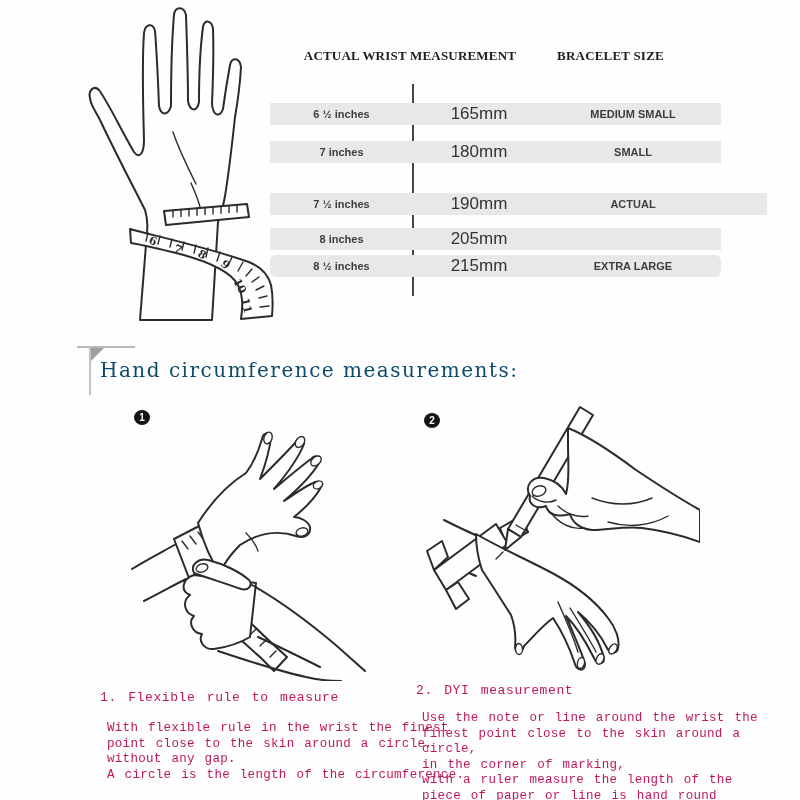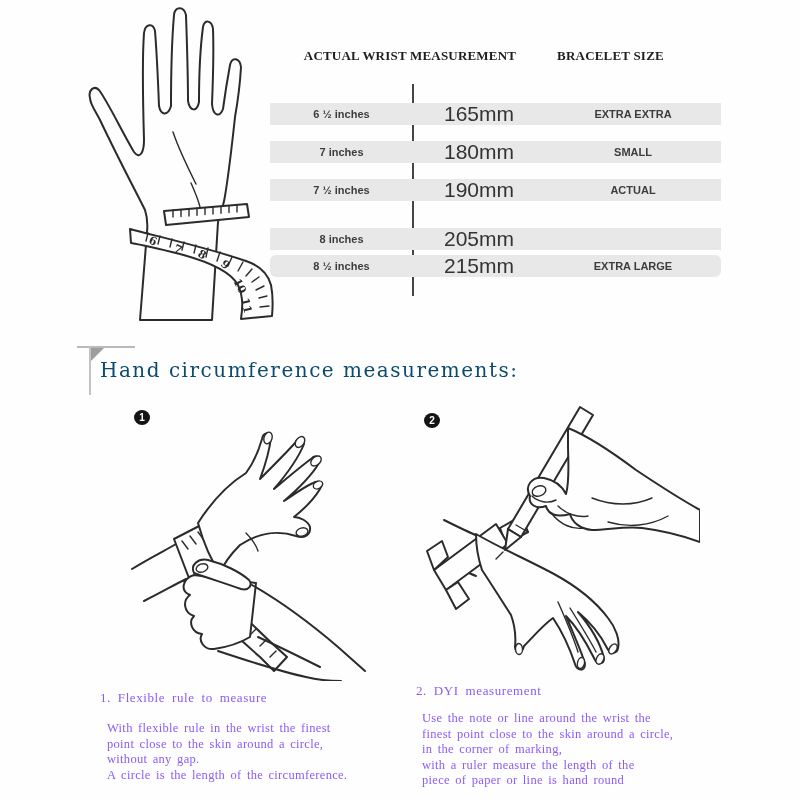--- a/index.html
+++ b/index.html
@@ -9,41 +9,41 @@
   
   .tbl-header{position:absolute;top:48px;font-weight:bold;font-size:13px;color:#1e1e1e;
               letter-spacing:.2px;text-align:center;font-family:Liberation Serif, serif;}
   #hdr-measure{left:298px;width:224px;}
   #hdr-size{left:533px;width:155px;}
   .tbl-divider{position:absolute;left:412px;top:84px;width:2px;height:212px;background:#454545;}
   .tbl-row{position:absolute;left:270px;width:451px;height:22px;background:#e8e8e8;}
   .tbl-row .c-inch{position:absolute;left:0;width:143px;top:0;height:28px;line-height:22px;
                    text-align:center;font-size:11px;font-weight:bold;color:#3d3d3d;}
   .tbl-row .c-mm{position:absolute;left:143px;width:132px;top:0;height:34px;line-height:22px;
-                 text-align:center;font-size:21px;color:#333;}
+                 text-align:center;font-size:17px;color:#333;}
   .tbl-row .c-size{position:absolute;left:275px;width:176px;top:0;height:22px;line-height:22px;
                    text-align:center;font-size:11px;font-weight:bold;color:#3d3d3d;}
 
   
   .corner-h{position:absolute;left:77px;top:346px;width:58px;height:2px;background:#b9b9b9;}
   .corner-v{position:absolute;left:89px;top:346px;width:2px;height:49px;background:#c2c2c2;}
   .corner-tri{position:absolute;left:91px;top:348px;width:0;height:0;
               border-top:13px solid #9e9e9e;border-right:13px solid transparent;}
   #section-heading{position:absolute;left:100px;top:358px;font-family:"DejaVu Serif","Liberation Serif",serif;
                    font-size:20px;letter-spacing:1.5px;color:#0c4a6e;}
 
   
   .step-marker{position:absolute;width:16px;height:15px;border-radius:50%;background:#141414;
                color:#fff;font-size:10px;font-weight:bold;text-align:center;line-height:15px;
                font-family:"Liberation Sans",sans-serif;}
   #marker-1{left:134px;top:410px;}
   #marker-2{left:424px;top:413px;}
 
   
-  .tw{font-family:Liberation Serif, serif;color:#8b5cf6;}
+  .tw{font-family:Liberation Mono, monospace;color:#be185d;}
   .step-title{position:absolute;font-size:13px;letter-spacing:.6px;word-spacing:3px;}
   .step-body{position:absolute;font-size:12.5px;line-height:15.5px;letter-spacing:.3px;
              word-spacing:2px;white-space:pre-line;}
   #step1-title{left:100px;top:690px;}
   #step1-body{left:107px;top:721px;}
   #step2-title{left:416px;top:683px;}
   #step2-body{left:422px;top:711px;}
 
   svg{position:absolute;}
   svg *{vector-effect:non-scaling-stroke;}
@@ -136,28 +136,28 @@
     </g>
   </svg>
 
   <div class="tbl-header" id="hdr-measure">ACTUAL WRIST MEASUREMENT</div>
   <div class="tbl-header" id="hdr-size">BRACELET SIZE</div>
   <div class="tbl-divider"></div>
 
   <div class="tbl-row" style="top:103px;">
     <span class="c-inch">6 ½ inches</span>
     <span class="c-mm">165mm</span>
-    <span class="c-size">EXTRA EXTRA</span>
+    <span class="c-size">MEDIUM SMALL</span>
   </div>
   <div class="tbl-row" style="top:141px;">
     <span class="c-inch">7 inches</span>
     <span class="c-mm">180mm</span>
     <span class="c-size">SMALL</span>
   </div>
-  <div class="tbl-row" style="top:179px;">
+  <div class="tbl-row" style="top:193px;padding-left:46px;">
     <span class="c-inch">7 ½ inches</span>
     <span class="c-mm">190mm</span>
     <span class="c-size">ACTUAL</span>
   </div>
   <div class="tbl-row" style="top:228px;">
     <span class="c-inch">8 inches</span>
     <span class="c-mm">205mm</span>
   </div>
   <div class="tbl-row" style="top:255px;border-radius:6px;">
     <span class="c-inch">8 ½ inches</span>

